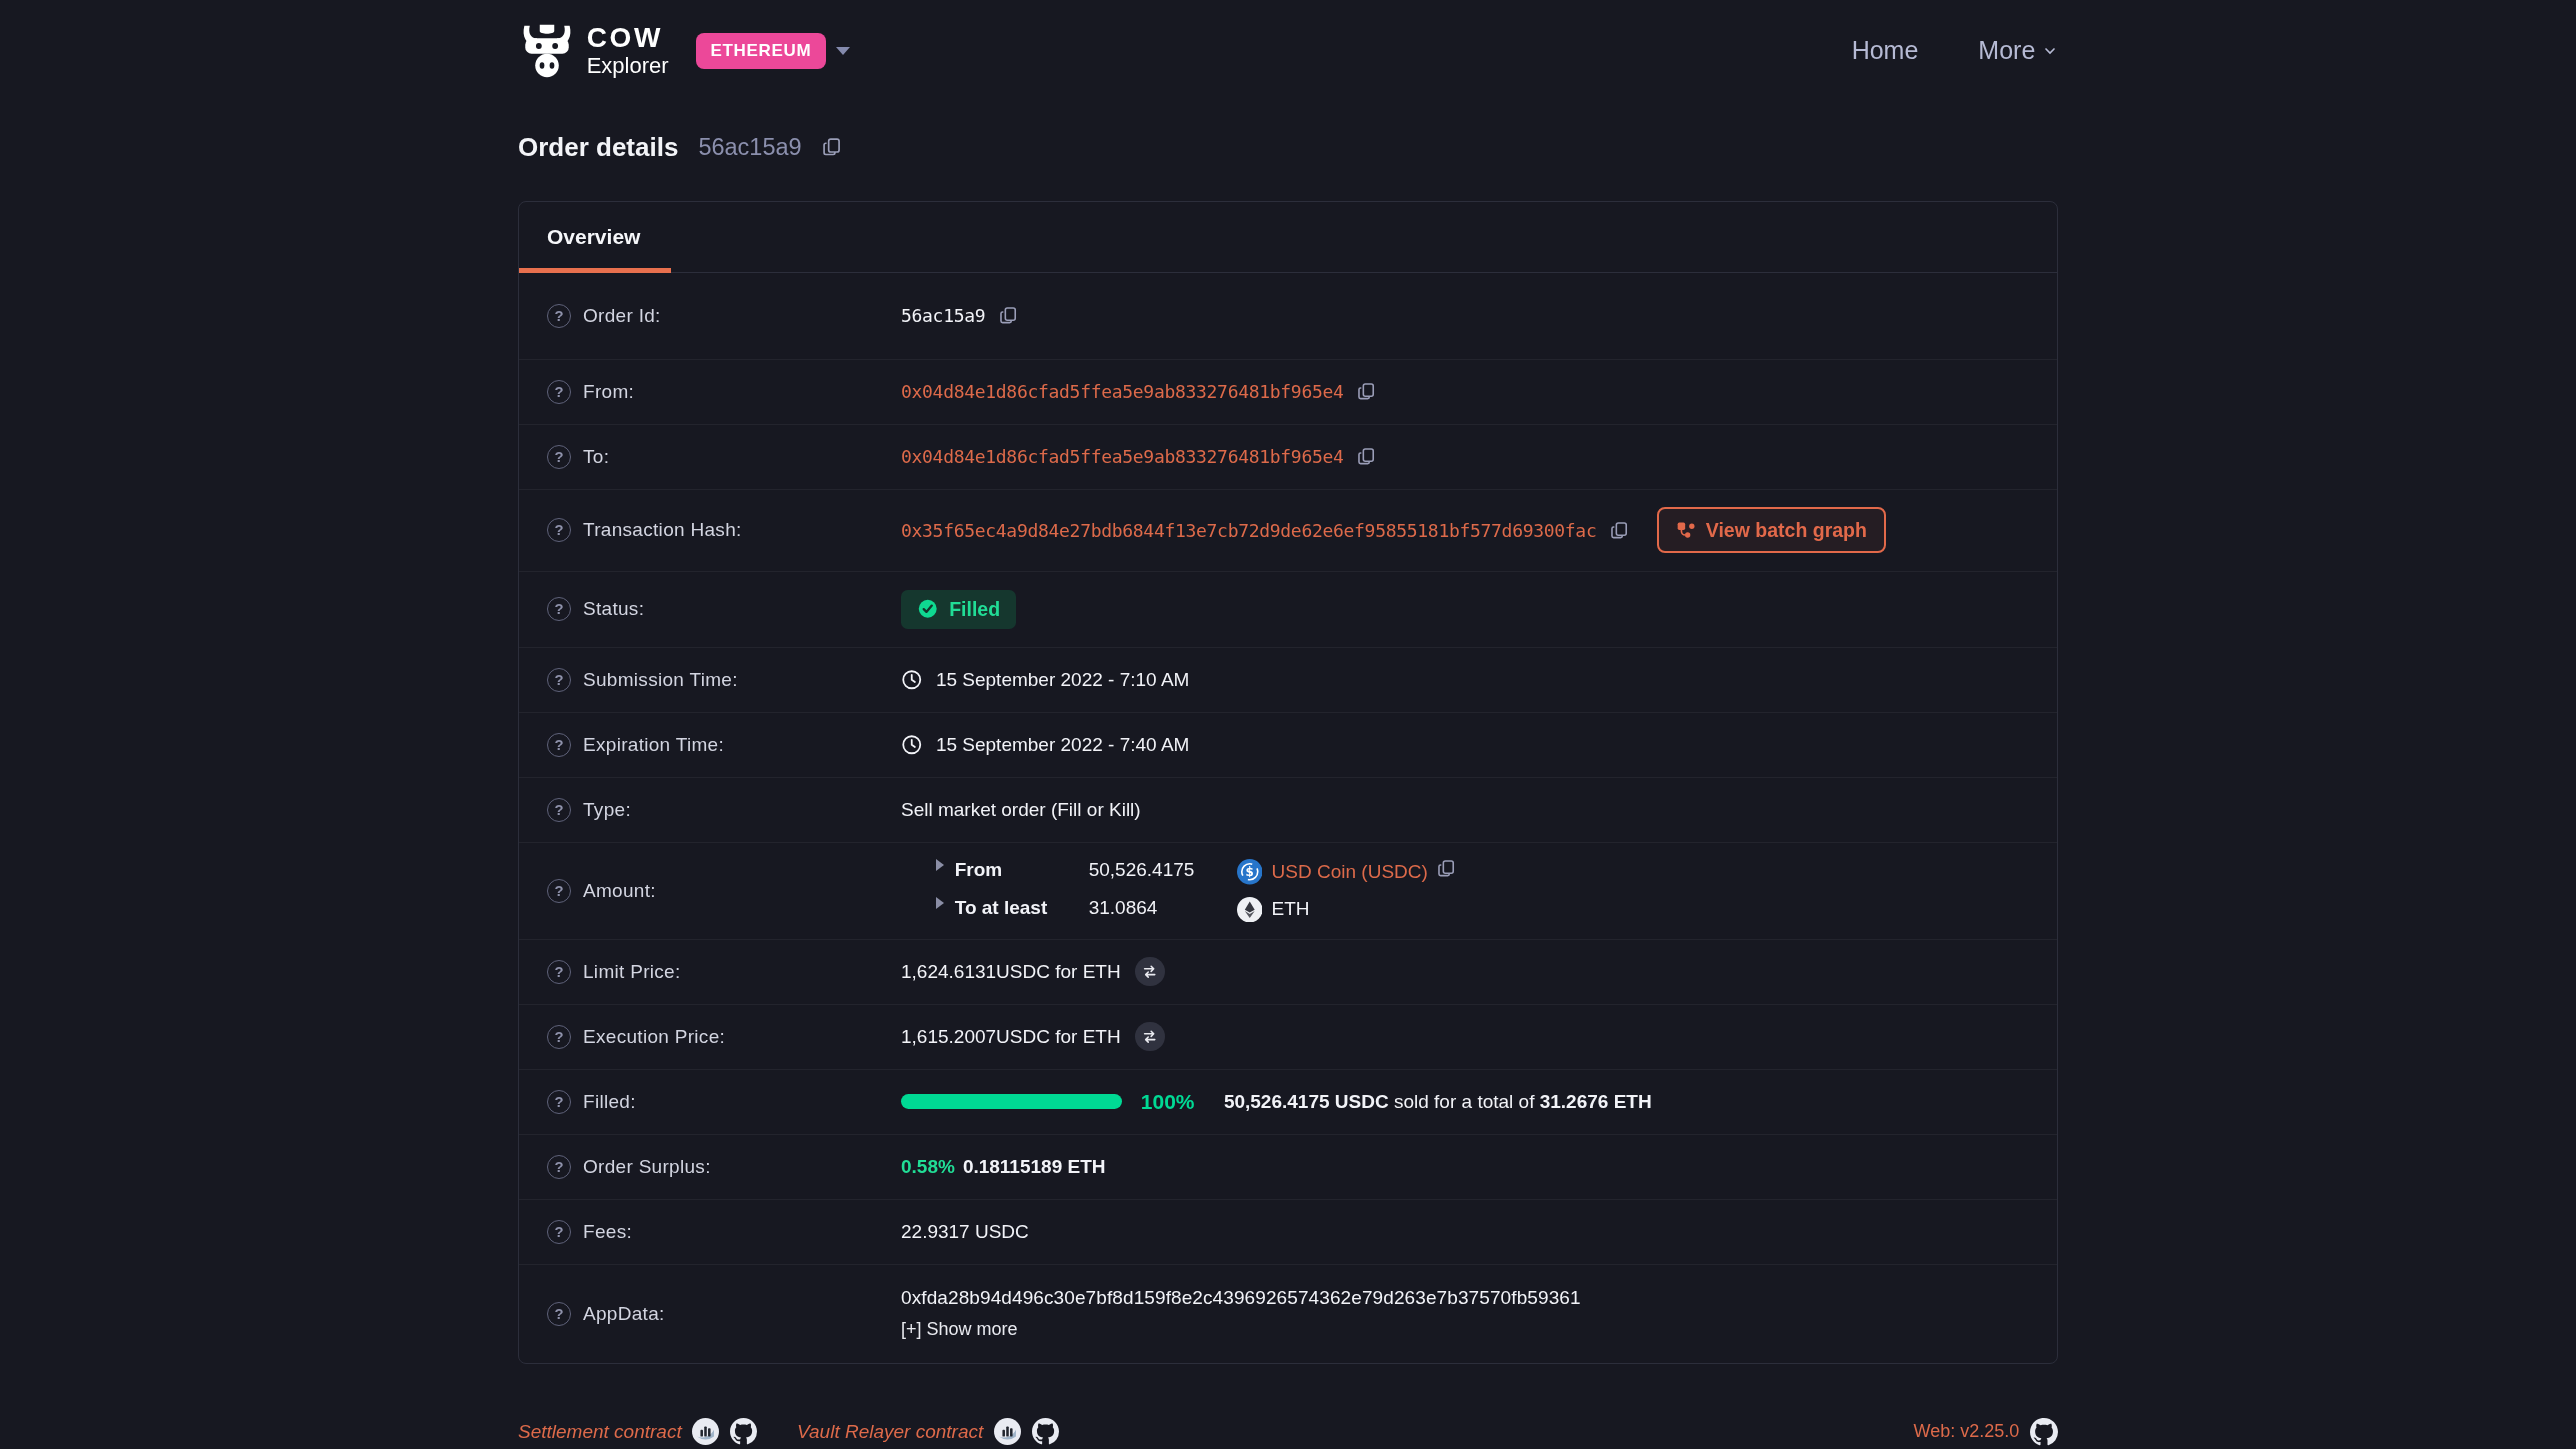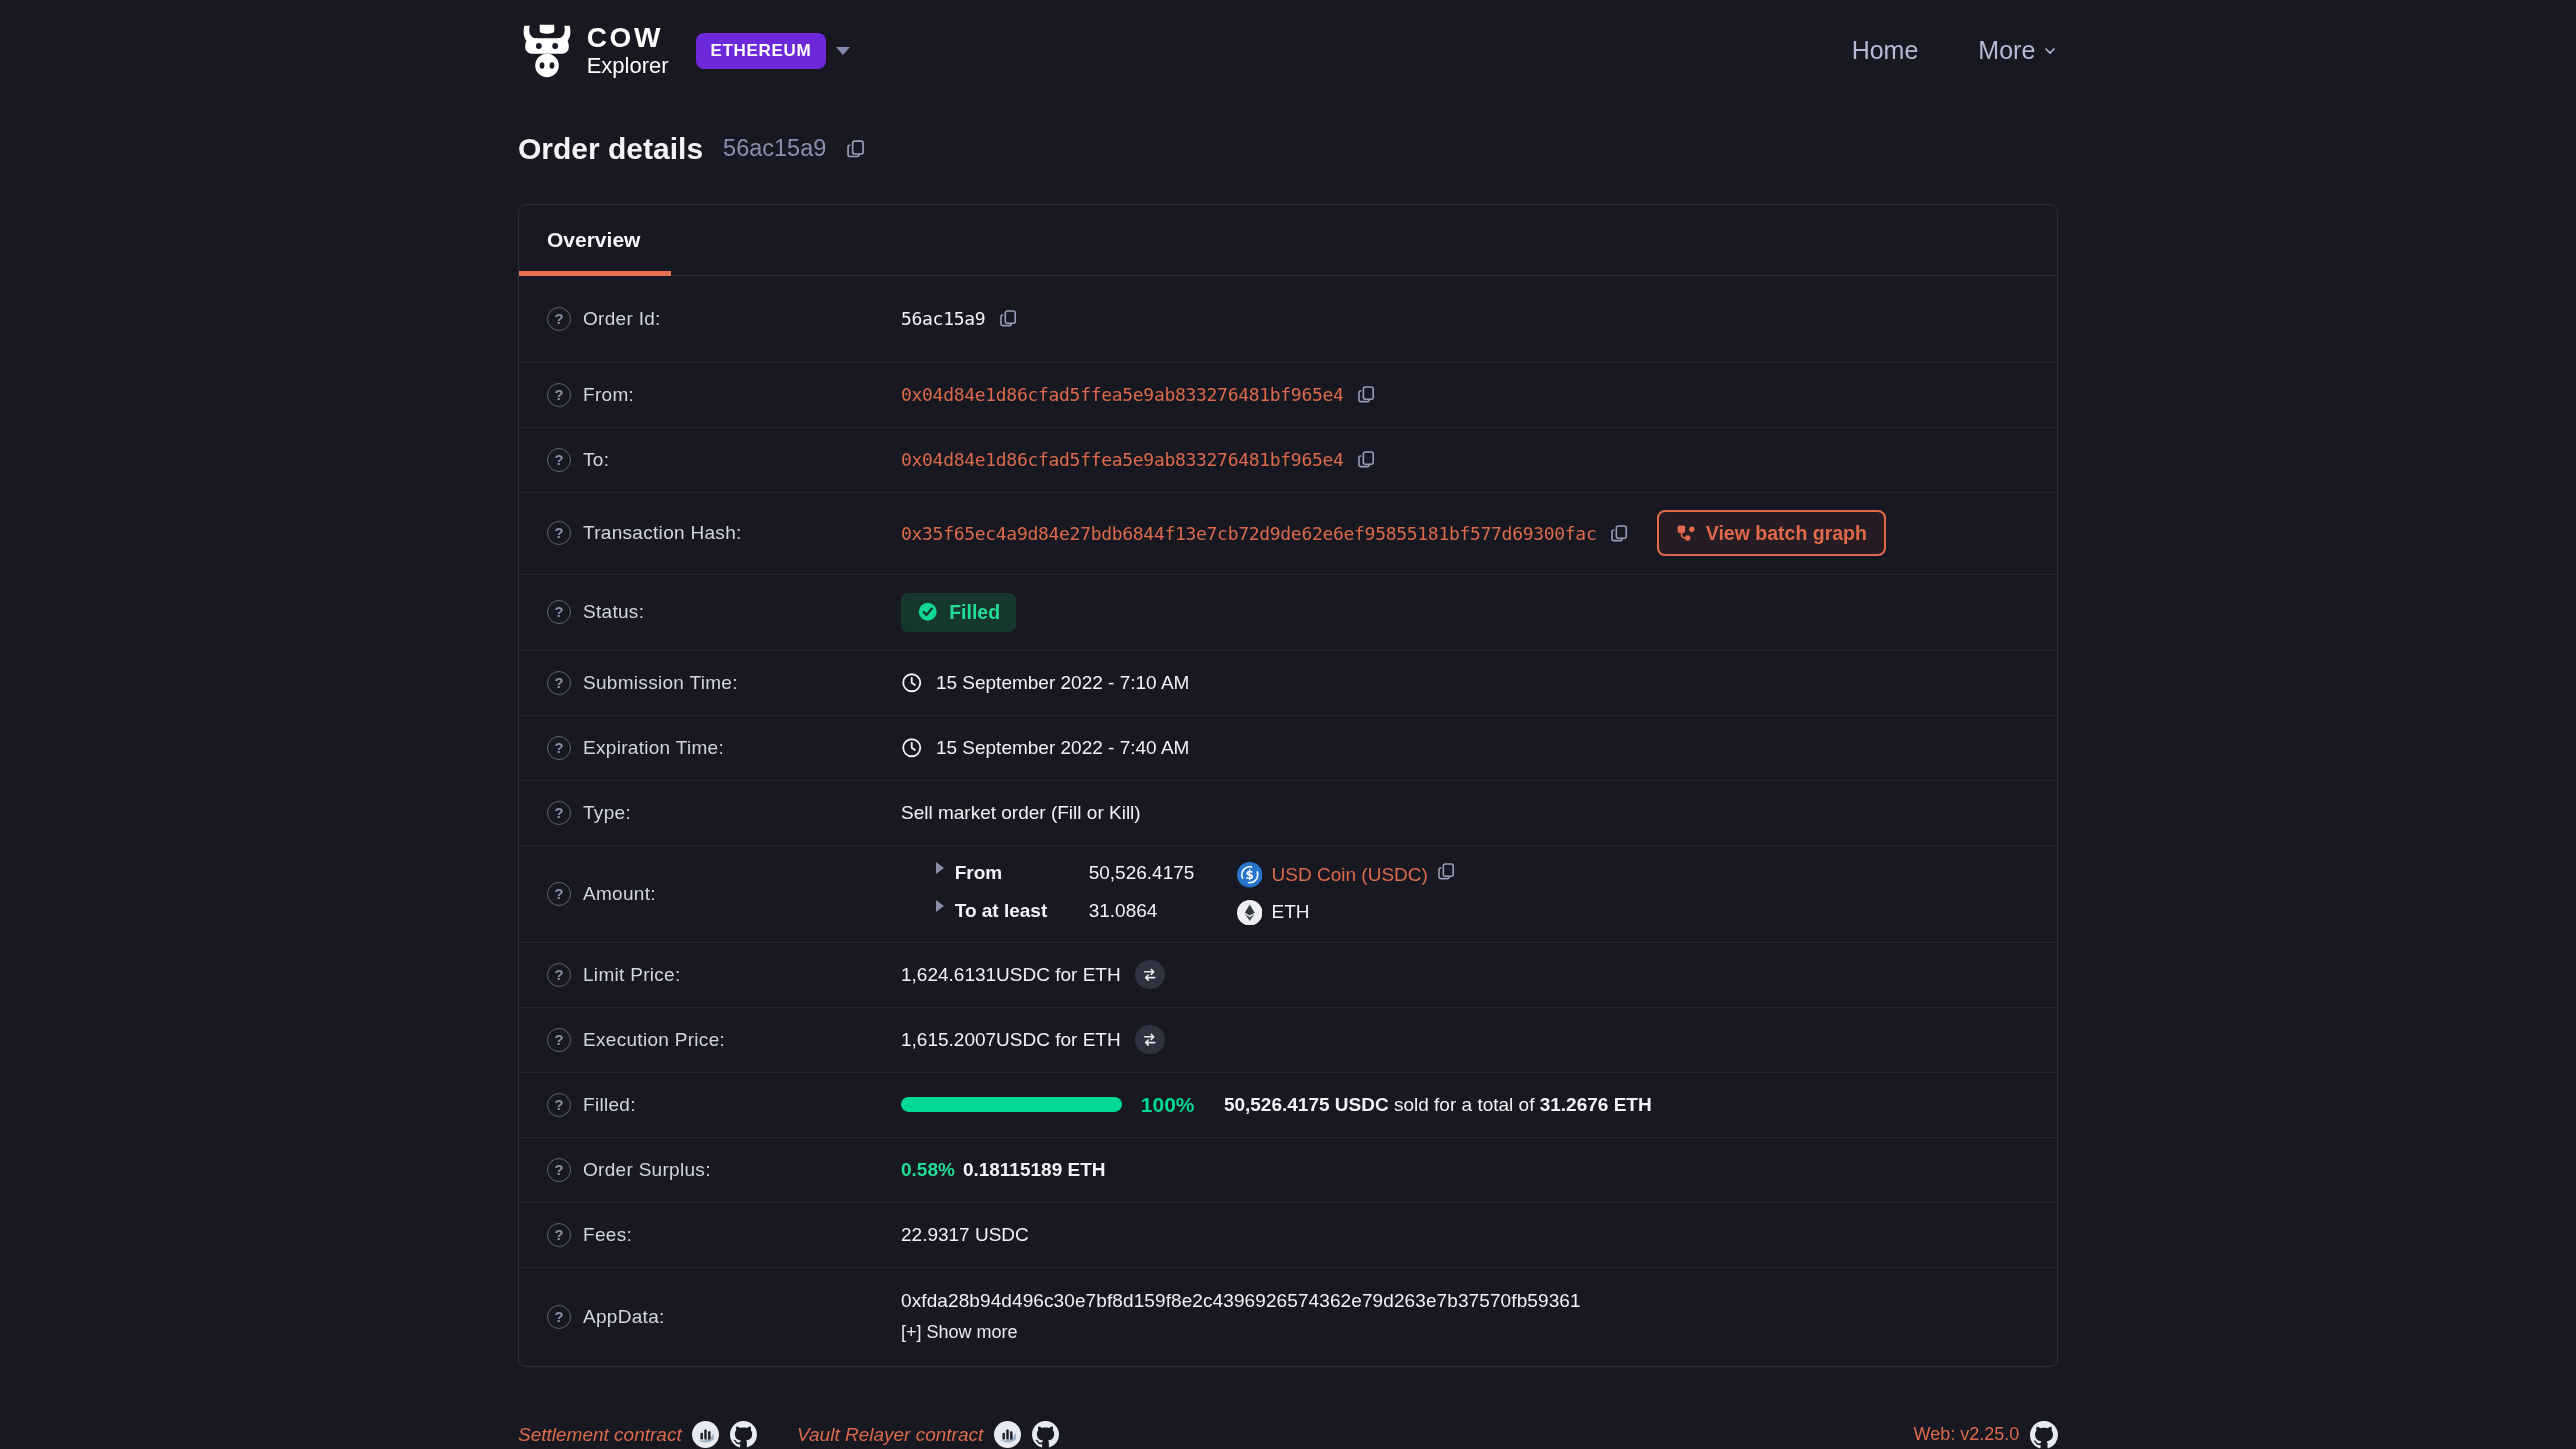--- a/index.html
+++ b/index.html
@@ -16,33 +16,33 @@
   .topbar { padding-top:21.5px; }
   .topbar-inner { display:flex; align-items:center; }
   .logo-group { display:flex; align-items:center; gap:10.7px; cursor:pointer; }
   .logo-text { line-height:1; }
   .logo-line1 { font-size:28px; font-weight:800; letter-spacing:2.7px; color:#ffffff; }
   .logo-line2 { font-size:22px; font-weight:400; color:#ffffff; margin-top:2.7px; }
   .network-badge {
     margin-left:27px; display:flex; align-items:center; gap:9.4px; cursor:pointer;
   }
   .network-badge .pill {
-    background:#6d28d9; color:#fff; font-size:17px; font-weight:700; letter-spacing:0.7px;
+    background:#ec4899; color:#fff; font-size:17px; font-weight:700; letter-spacing:0.7px;
     padding:8px 14.8px; border-radius:8px;
   }
   .badge-caret {
     width:0; height:0; border-left:7.4px solid transparent; border-right:7.4px solid transparent;
     border-top:8.7px solid #848aad;
   }
   .nav { margin-left:auto; display:flex; align-items:center; gap:60px; }
   .nav-link { font-size:25px; color:#b6bad4; text-decoration:none; cursor:pointer; display:flex; align-items:center; gap:6.7px; }
 
   
   .title-row { margin-top:52px; display:flex; align-items:center; gap:20px; }
-  .page-title { font-size:30px; font-weight:700; color:#f3f4f8; }
+  .page-title { font-size:26px; font-weight:700; color:#f3f4f8; }
   .order-short-id { font-size:23.5px; color:#8b8fad; }
   .copy-btn { display:inline-flex; align-items:center; cursor:pointer; }
 
   
   .card {
     margin-top:38px;
     border:1.3px solid #2c2e3b;
     border-radius:8px;
     overflow:hidden;
   }

